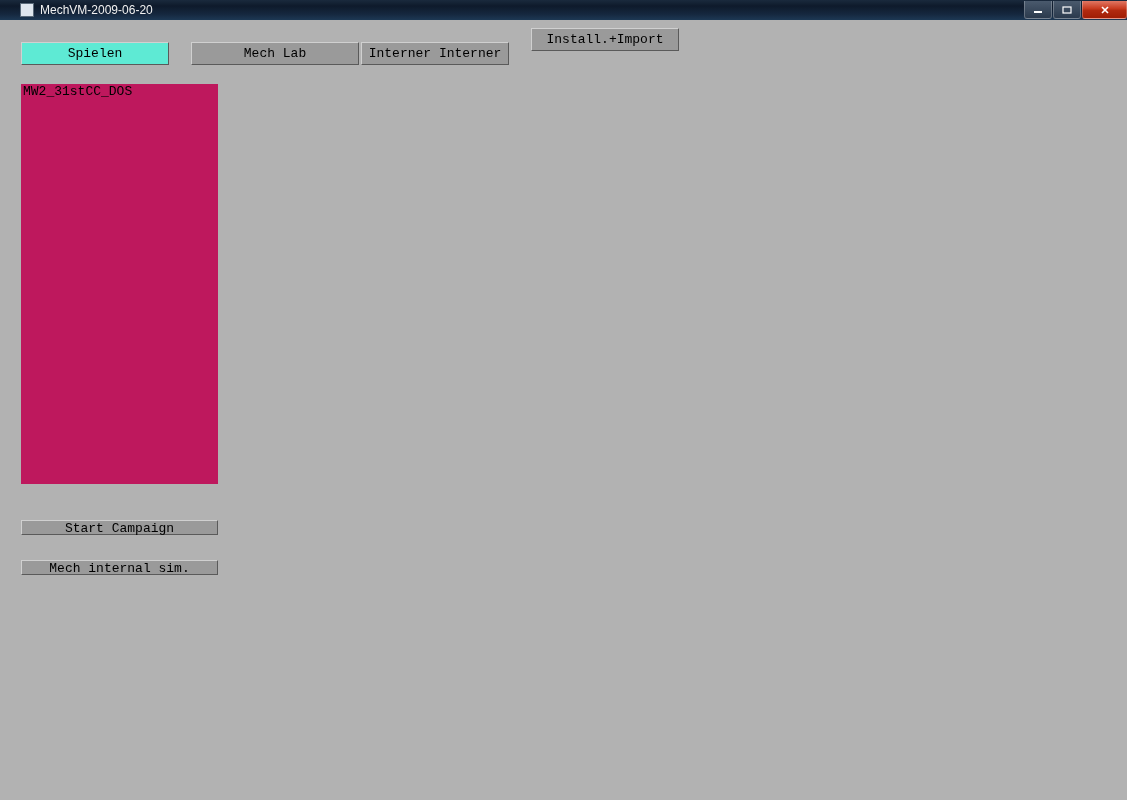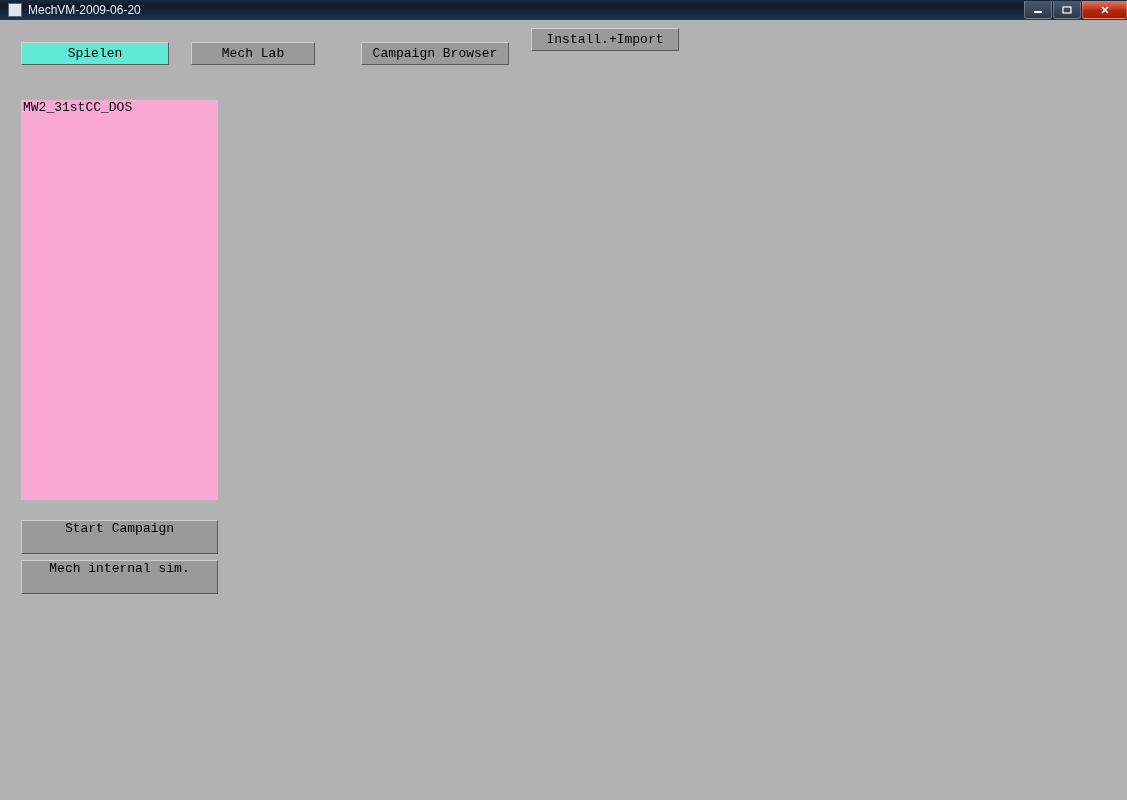--- a/index.html
+++ b/index.html
@@ -19,21 +19,21 @@
       display: flex;
       align-items: center;
       justify-content: space-between;
       color: #ffffff;
       font-family: "Segoe UI", Tahoma, sans-serif;
       font-size: 12px;
     }
     .title-left {
       display: flex;
       align-items: center;
-      padding-left: 8px;
+      padding-left: 20px;
       gap: 6px;
     }
     .app-icon {
       width: 14px;
       height: 14px;
       background: #dfe6ee;
       border: 1px solid #5a6a7a;
       display: inline-block;
     }
     .title-text {
@@ -84,47 +84,47 @@
       font-family: "Courier New", monospace;
       font-size: 13px;
       text-align: center;
       line-height: 21px;
       cursor: pointer;
     }
     .tab-btn.active {
       background: #5eead4;
     }
     #tab-spielen { left: 21px; top: 22px; width: 148px; }
-    #tab-mechlab { left: 191px; top: 22px; width: 124px; }
+    #tab-mechlab { left: 191px; top: 22px; width: 168px; }
     #tab-browser { left: 361px; top: 22px; width: 148px; }
     #tab-install { left: 531px; top: 8px; width: 148px; }
 
     .list-box {
       position: absolute;
       left: 21px;
-      top: 80px;
+      top: 64px;
       width: 197px;
       height: 400px;
-      background: #f9a8d4;
+      background: #be185d;
       border: none;
       overflow: hidden;
     }
     .list-item {
       padding: 0px 2px;
       font-family: "Courier New", monospace;
       font-size: 13px;
       line-height: 15px;
       color: #000000;
       cursor: pointer;
     }
     .action-btn {
       position: absolute;
       left: 21px;
       width: 197px;
-      height: 34px;
+      height: 15px;
       background: #9a9a9a;
       border-top: 1px solid #d0d0d0;
       border-left: 1px solid #d0d0d0;
       border-right: 1px solid #5a5a5a;
       border-bottom: 1px solid #5a5a5a;
       color: #000000;
       font-family: "Courier New", monospace;
       font-size: 13px;
       text-align: center;
       line-height: 15px;
@@ -158,21 +158,21 @@
         <line x1="9" y1="1" x2="3" y2="7" stroke="#ffffff" stroke-width="1.6"></line>
       </svg>
     </div>
   </div>
 </div>
 
 <div class="content">
 
   <div id="tab-spielen" class="tab-btn active">Spielen</div>
   <div id="tab-mechlab" class="tab-btn">Mech Lab</div>
-  <div id="tab-browser" class="tab-btn">Campaign Browser</div>
+  <div id="tab-browser" class="tab-btn">Interner Interner</div>
   <div id="tab-install" class="tab-btn">Install.+Import</div>
 
   <div class="list-box">
     <div class="list-item">MW2_31stCC_DOS</div>
   </div>
 
   <div id="btn-start" class="action-btn">Start Campaign</div>
   <div id="btn-test" class="action-btn">Mech internal sim.</div>
 
 </div>

